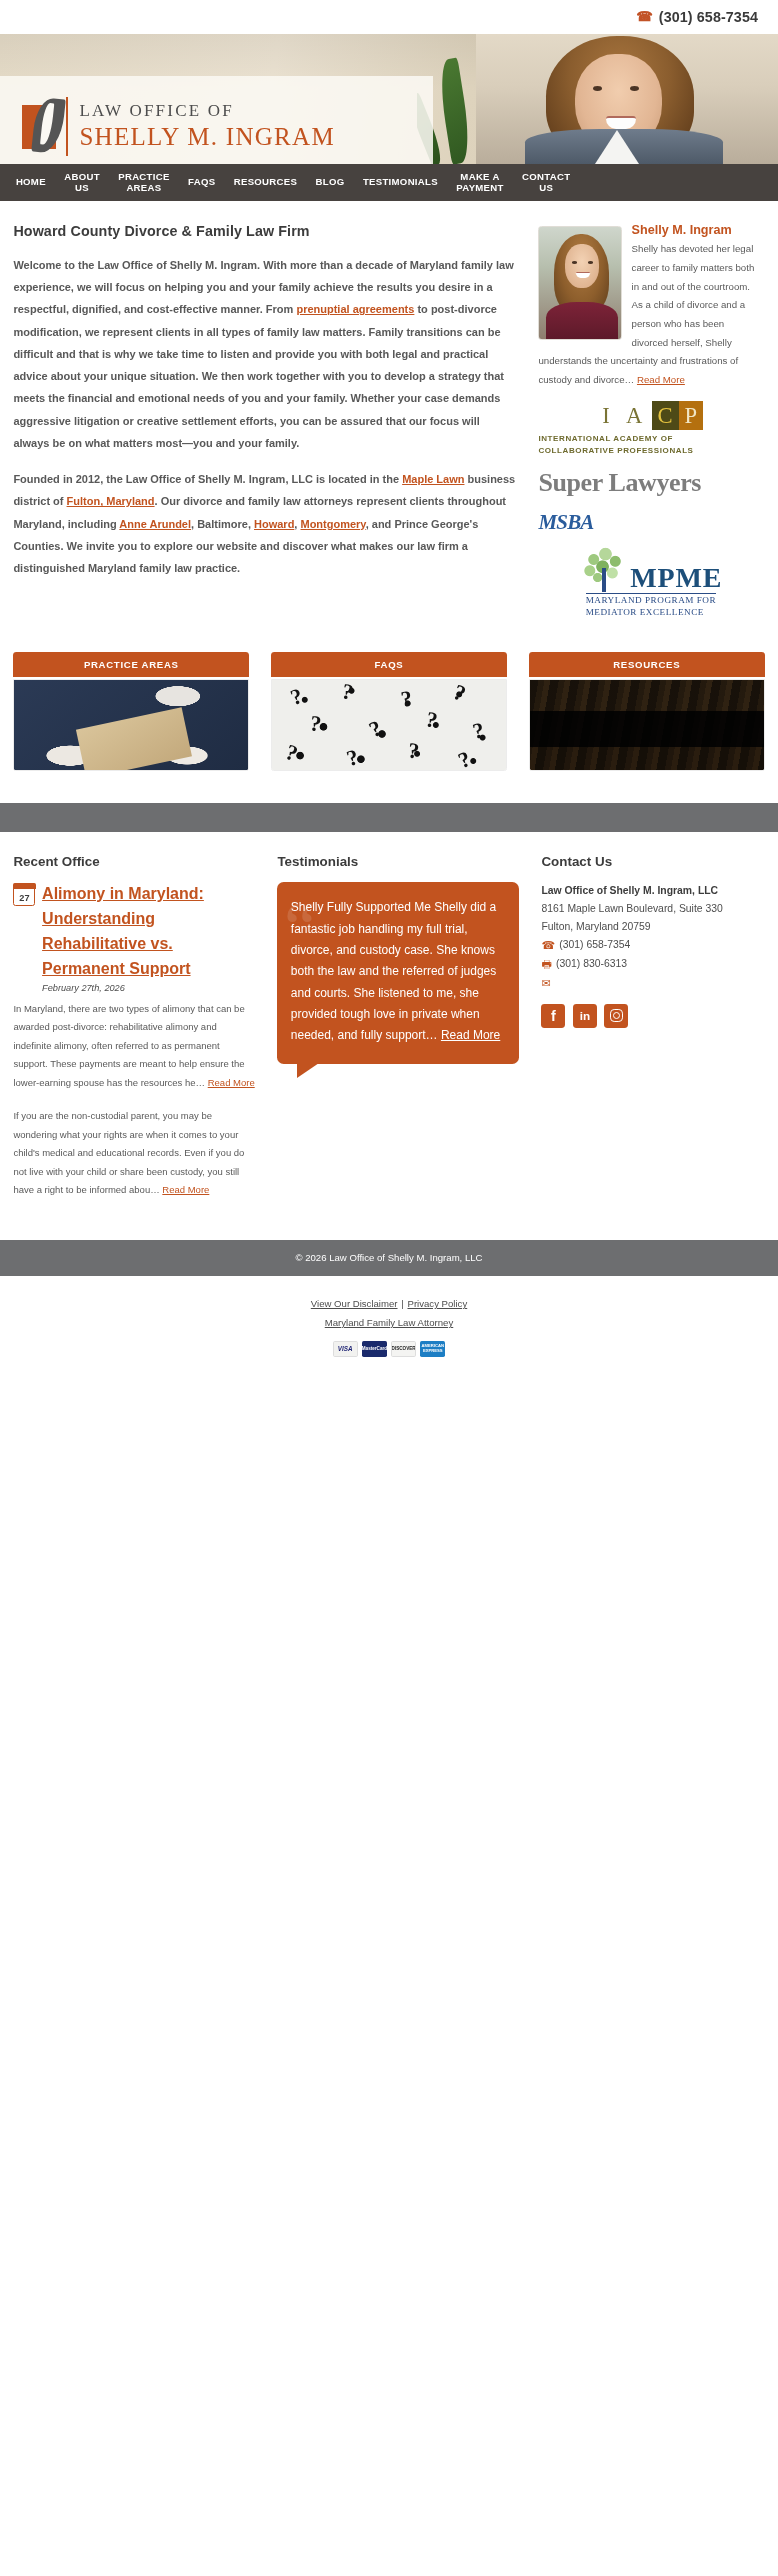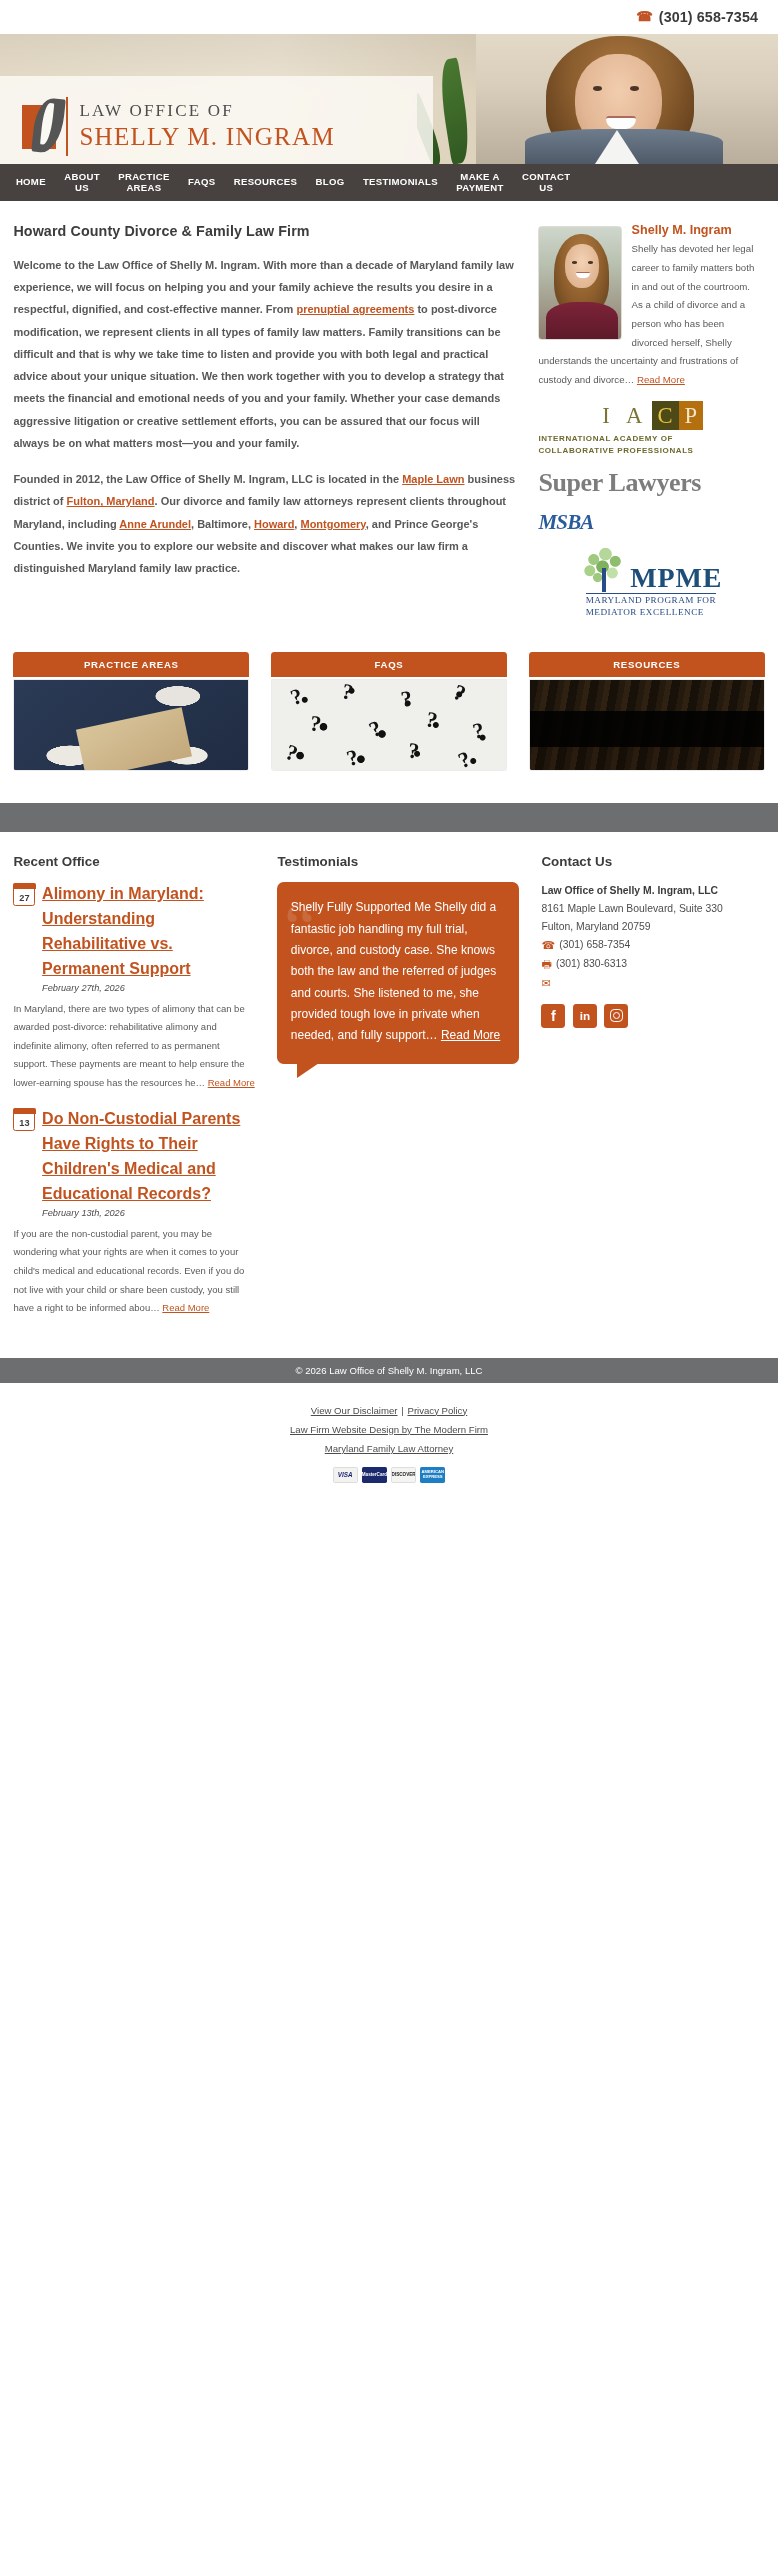--- a/index.html
+++ b/index.html
@@ -370,21 +370,21 @@
   .soc {
     width:24px;height:24px;background:#c2531f;border-radius:3.4px;
     display:flex;align-items:center;justify-content:center;color:#fff;
     font-size:14.3px;font-weight:700;cursor:pointer;
   }
   .ig-sq{width:13.4px;height:13.4px;border:1.7px solid #fff;border-radius:4.2px;position:relative;}
   .ig-sq:after{content:"";position:absolute;left:2.5px;top:2.5px;width:5px;height:5px;border:1.7px solid #fff;border-radius:50%;}
 
   
   .copyright {
-    margin-top: 25px; height: 25px; background:#6d6e70;
+    margin-top: 25px; height: 36px; background:#6d6e70;
     display:flex; align-items:center; justify-content:center;
     color:#fff; font-size:9.6px;
   }
   .footlinks { text-align:center; padding-top:19px; }
   .footlinks a { color:#4d4d4d; font-size:9.6px; text-decoration:underline; }
   .footlinks div { margin-bottom:4.2px; }
   .cards { display:flex; justify-content:center; gap:4.2px; margin-top:11.7px; }
   .card { width:25px;height:16px;border-radius:1.7px;display:flex;align-items:center;justify-content:center;font-size:5px;font-weight:700;color:#fff;overflow:hidden;}
   .card.visa{background:#f2f2f0;color:#1a1f71;border:0.8px solid #ddd;font-size:6.3px;font-style:italic;}
   .card.mc{background:#1a2a6c;color:#fff;font-size:4.6px;}
@@ -554,29 +554,20 @@
           <div class="post-title">Alimony in Maryland: Understanding Rehabilitative vs. Permanent Support</div>
           <div class="post-date">February 27th, 2026</div>
         </div>
       </div>
       <div class="post-ex">
         <span>In Maryland, there are two types of alimony that can be awarded post-divorce: rehabilitative alimony and indefinite alimony, often referred to as permanent support. These payments are meant to help ensure the lower-earning spouse has the resources he… </span><a class="rm">Read More</a>
       </div>
     </div>
 
     <div class="post">
-      <div class="post-head">
-        <div class="cal">
-          <span>13</span>
-        </div>
-        <div>
-          <div class="post-title">Do Non-Custodial Parents Have Rights to Their Children's Medical and Educational Records?</div>
-          <div class="post-date">February 13th, 2026</div>
-        </div>
-      </div>
       <div class="post-ex">
         <span>If you are the non-custodial parent, you may be wondering what your rights are when it comes to your child's medical and educational records. Even if you do not live with your child or share been custody, you still have a right to be informed abou… </span><a class="rm">Read More</a>
       </div>
     </div>
   </div>
 
   <div class="bcol-b">
     <h2 class="sec">Testimonials</h2>
     <div class="testi">
       <div class="quote-bg">“</div>
@@ -616,23 +607,20 @@
 <div class="copyright">
   <span>© 2026 Law Office of Shelly M. Ingram, LLC</span>
 </div>
 <div class="footlinks">
   <div>
     <a>View Our Disclaimer</a>
     <span style="text-decoration:none;color:#4d4d4d;font-size:9.6px">|</span>
     <a>Privacy Policy</a>
   </div>
   <div>
-    <a>Law Firm Website Design by The Modern Firm</a>
-  </div>
-  <div>
     <a>Maryland Family Law Attorney</a>
   </div>
   <div class="cards">
     <div class="card visa">VISA</div>
     <div class="card mc">MasterCard</div>
     <div class="card disc">DISCOVER</div>
     <div class="card amex">AMERICAN EXPRESS</div>
   </div>
 </div>
 

